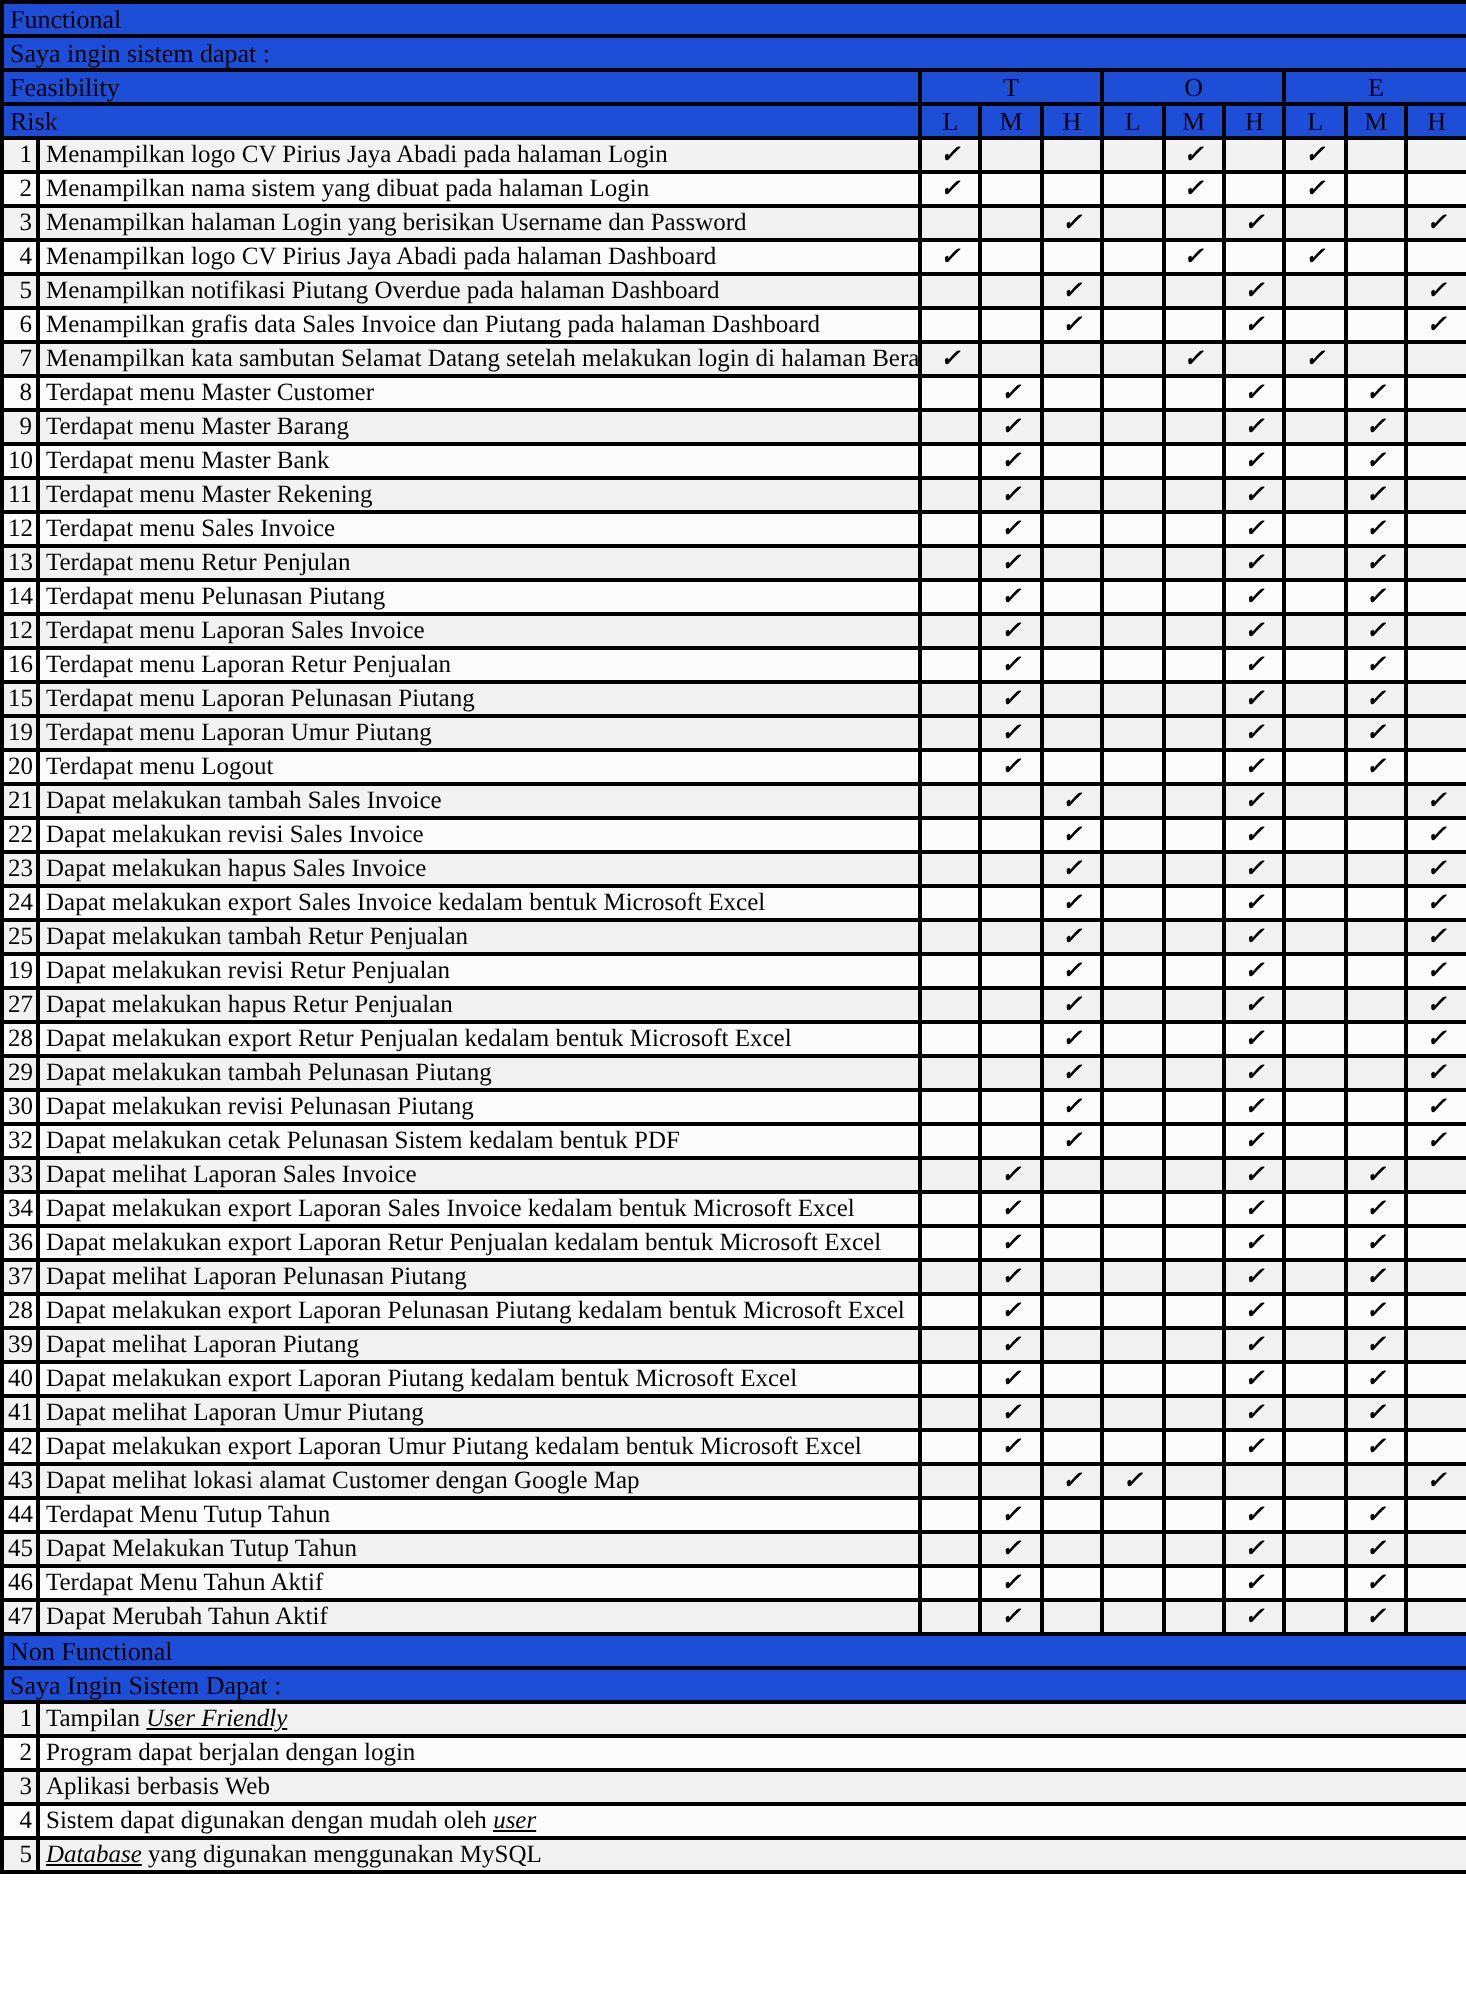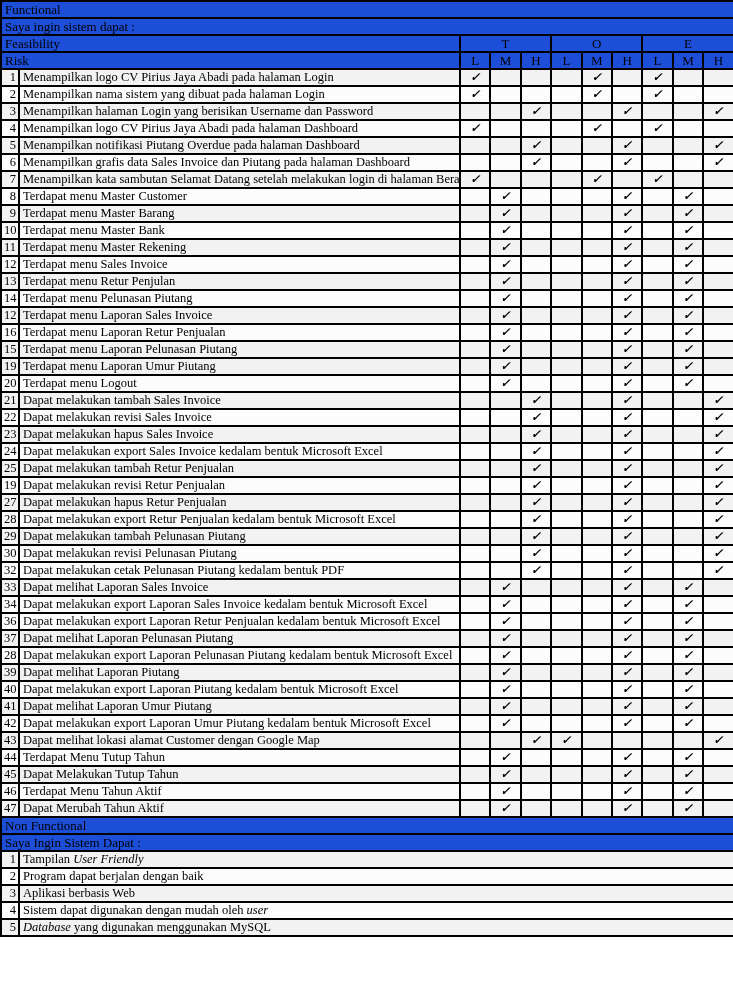--- a/index.html
+++ b/index.html
@@ -6,21 +6,21 @@
   body{width:733px;font-family:"Liberation Serif","DejaVu Serif",serif;}
   table{border-collapse:collapse;table-layout:fixed;width:733px;}
   td{border:2px solid #000;height:15px;padding:0 3px;font-size:12.5px;line-height:1.05;
      overflow:hidden;white-space:nowrap;vertical-align:middle;color:#000;}
   tr.green td{background:#1d4ed8;font-weight:normal;font-size:13px;}
   td.center{text-align:center;}
   td.num{text-align:right;padding:0 2px;}
   td.check{text-align:center;font-weight:bold;font-style:italic;font-size:12px;padding:0;}
   tr.odd td{background:#f2f2f2;}
   tr.even td{background:#fcfcfc;}
-  i{font-style:italic;}
+  i{font-style:italic;text-decoration:underline;}
 </style>
 </head>
 <body>
 
 <table>
   <colgroup>
     <col style="width:18px">
     <col style="width:441px">
     <col style="width:30.4px">
       <col style="width:30.4px">
@@ -431,21 +431,21 @@
         <td class="check"><span>✓</span></td>
         <td class="check"></td>
         <td class="check"></td>
         <td class="check"><span>✓</span></td>
         <td class="check"></td>
         <td class="check"></td>
         <td class="check"><span>✓</span></td>
       </tr>
       <tr class="even">
         <td class="num">32</td>
-        <td>Dapat melakukan cetak Pelunasan Piutang kedalam bentuk PDF</td>
+        <td>Dapat melakukan cetak Pelunasan Sistem kedalam bentuk PDF</td>
         <td class="check"></td>
         <td class="check"></td>
         <td class="check"><span>✓</span></td>
         <td class="check"></td>
         <td class="check"></td>
         <td class="check"><span>✓</span></td>
         <td class="check"></td>
         <td class="check"></td>
         <td class="check"><span>✓</span></td>
       </tr>
@@ -640,21 +640,21 @@
       <td colspan="11">Saya Ingin Sistem Dapat :</td>
     </tr>
   </tbody>
   <tbody id="rows-nonfunctional">
       <tr class="odd">
         <td class="num">1</td>
         <td colspan="10">Tampilan <i>User Friendly</i></td>
       </tr>
       <tr class="even">
         <td class="num">2</td>
-        <td colspan="10">Program dapat berjalan dengan baik</td>
+        <td colspan="10">Program dapat berjalan dengan login</td>
       </tr>
       <tr class="odd">
         <td class="num">3</td>
         <td colspan="10">Aplikasi berbasis Web</td>
       </tr>
       <tr class="even">
         <td class="num">4</td>
         <td colspan="10">Sistem dapat digunakan dengan mudah oleh <i>user</i></td>
       </tr>
       <tr class="odd">

